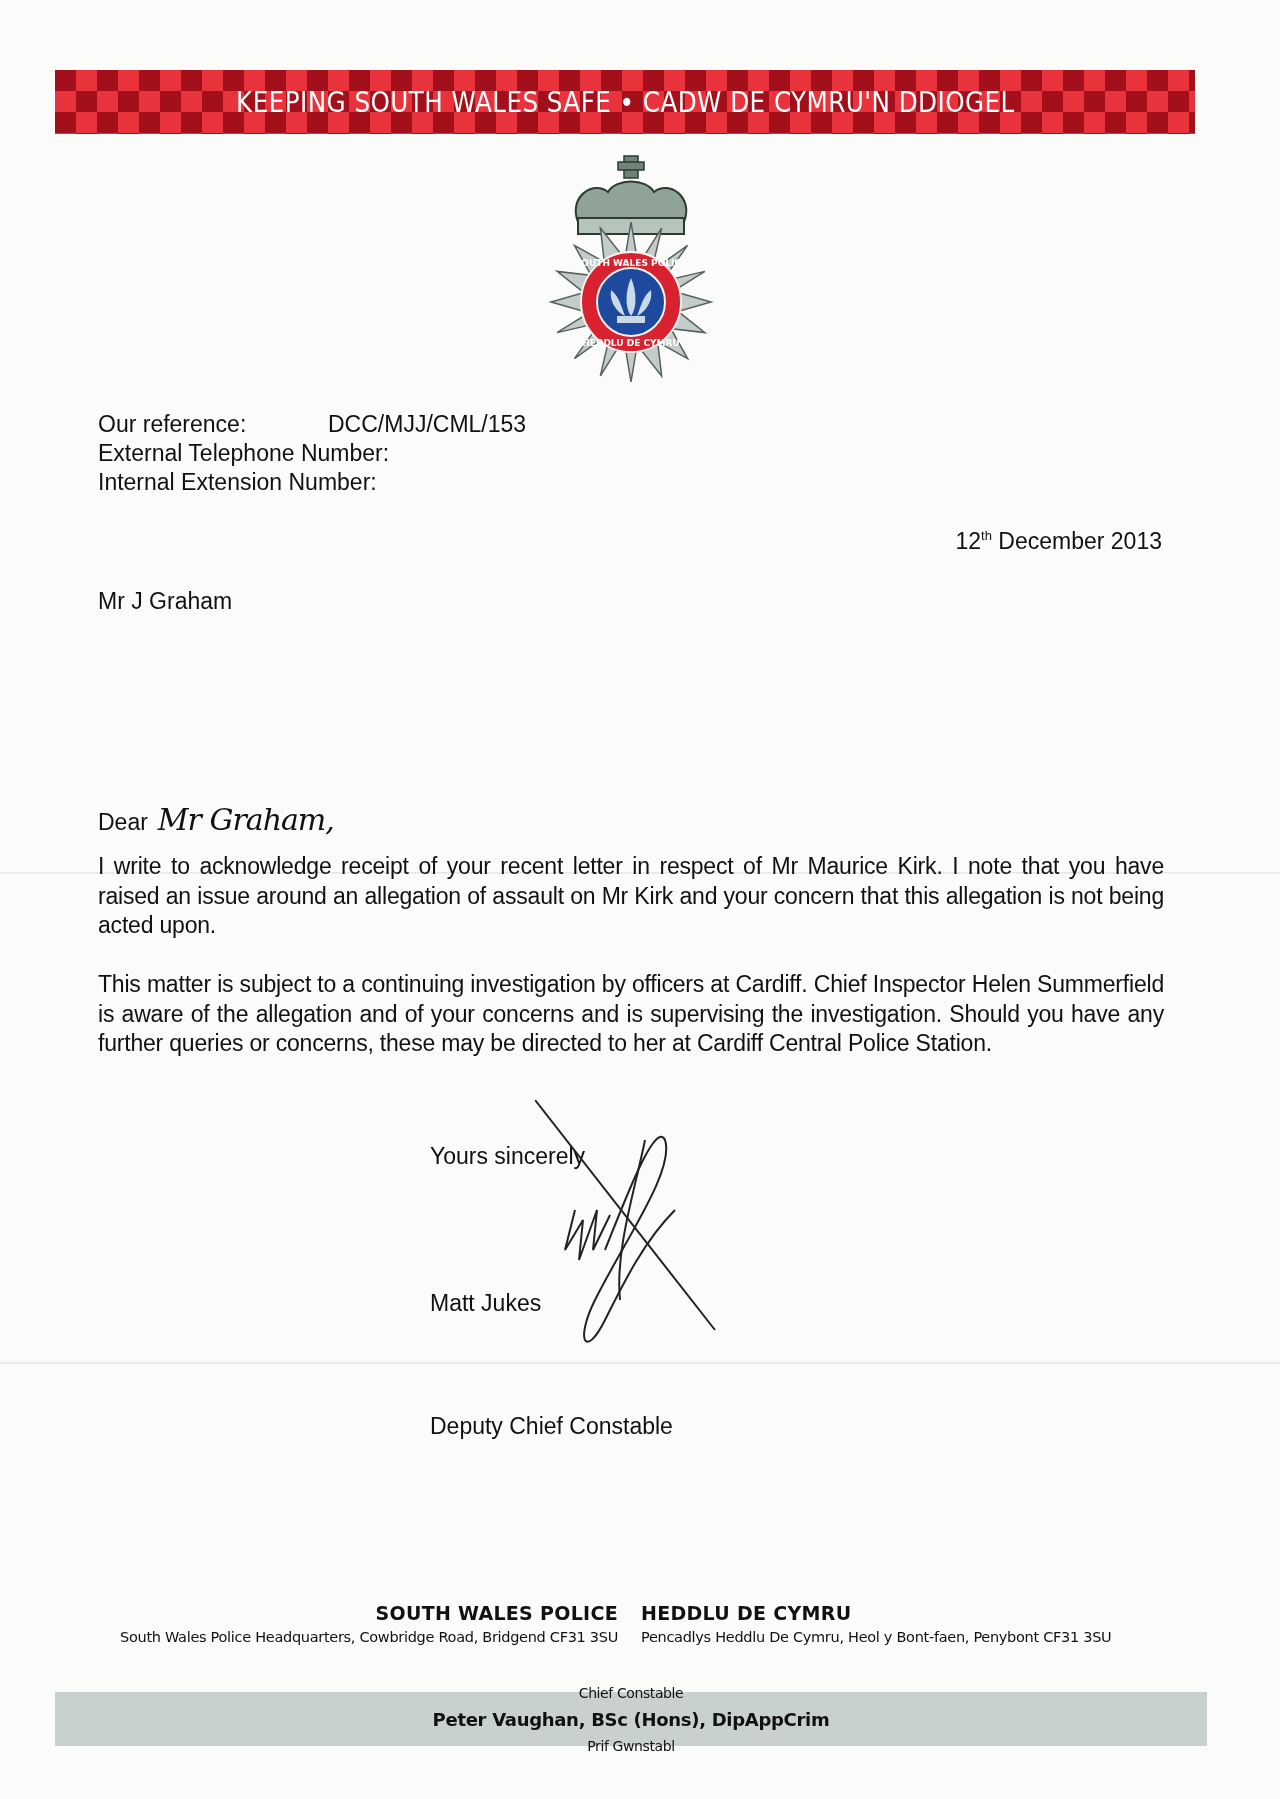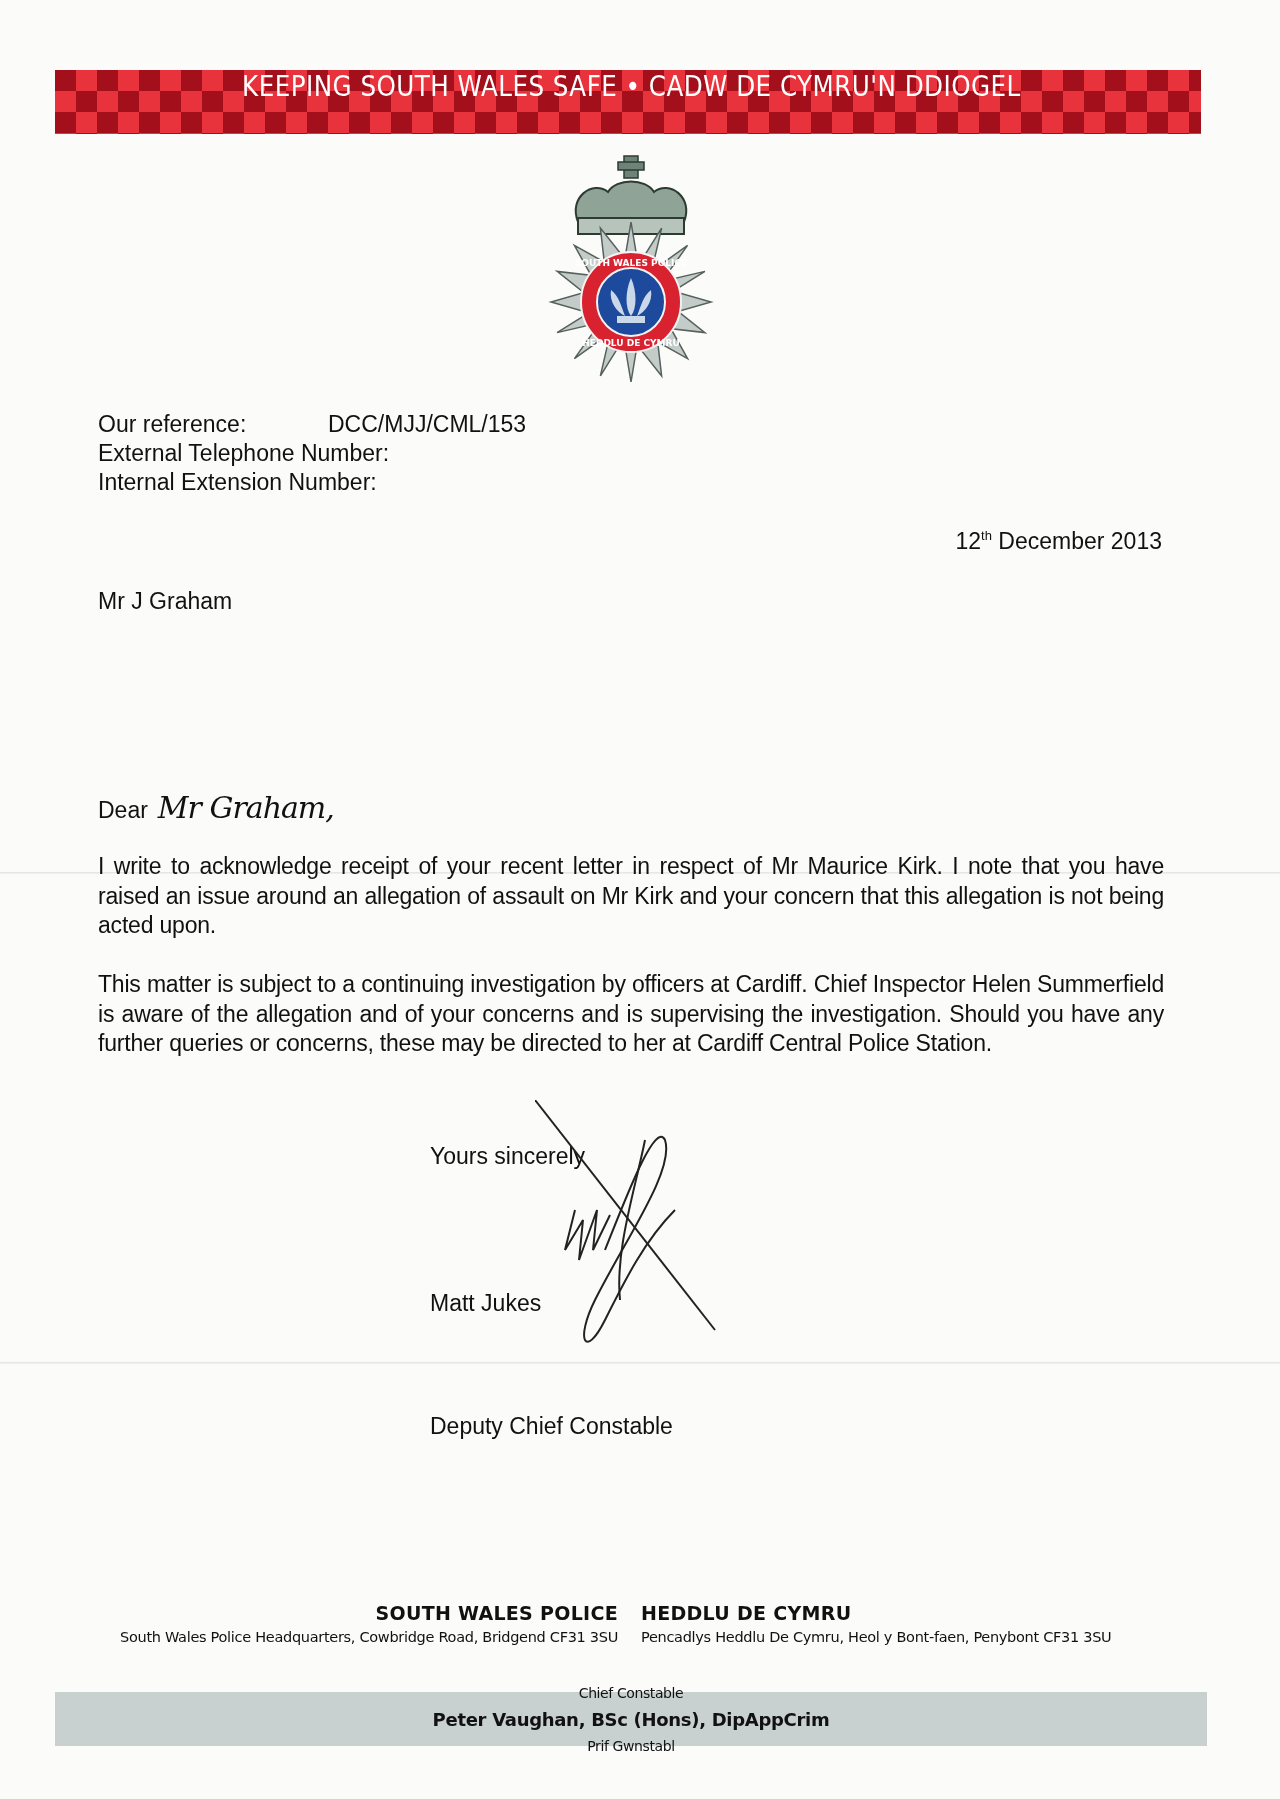--- a/index.html
+++ b/index.html
@@ -11,37 +11,37 @@
   }
   .fold { position: absolute; left: 0; right: 0; height: 2px; background: linear-gradient(#e2e2e0, #f4f4f2); }
   .banner {
     position: absolute; left: 55px; top: 70px; width: 1140px; height: 64px;
     background-color: #a30f1b;
     background-image:
       linear-gradient(45deg, #e8323c 25%, transparent 25%, transparent 75%, #e8323c 75%),
       linear-gradient(45deg, #e8323c 25%, transparent 25%, transparent 75%, #e8323c 75%);
     background-size: 42px 42px;
     background-position: 0 0, 21px 21px;
-    display: flex; align-items: flex-start; justify-content: center; padding-left: 6px;
+    display: flex; align-items: center; justify-content: center;
   }
   .banner span {
     color: #fff; font-size: 28px; letter-spacing: 0.5px;
     font-family: "DejaVu Sans", sans-serif; font-weight: normal;
     transform: scaleX(0.88);
     white-space: nowrap;
   }
   .crest { position: absolute; left: 538px; top: 152px; width: 186px; height: 240px; }
   .ref { position: absolute; left: 98px; top: 410px; font-size: 23px; line-height: 29px; }
   .ref .row { white-space: nowrap; }
   .ref .val { position: absolute; left: 230px; }
   .date { position: absolute; right: 118px; top: 528px; font-size: 23px; }
   .date sup { font-size: 13px; }
   .recipient { position: absolute; left: 98px; top: 588px; font-size: 23px; }
   .salutation { position: absolute; left: 98px; top: 790px; font-size: 23px; display: flex; align-items: baseline; gap: 10px; }
-  .salutation .hand { font-family: "DejaVu Serif", serif; font-style: italic; font-size: 30px; letter-spacing: -1px; }
+  .salutation .hand { font-family: "DejaVu Serif", serif; font-style: italic; font-size: 30px; letter-spacing: -1px; margin-top: 12px; }
   .para {
     position: absolute; left: 98px; width: 1066px;
     font-size: 23px; line-height: 29.5px; text-align: justify;
     font-family: "Liberation Sans Narrow", "Liberation Sans", sans-serif;
     letter-spacing: -0.2px;
   }
   .p1 { top: 852px; }
   .p2 { top: 970px; }
   .closing { position: absolute; left: 430px; width: 400px; text-align: left; font-size: 23px; }
   .yours { top: 1143px; }

